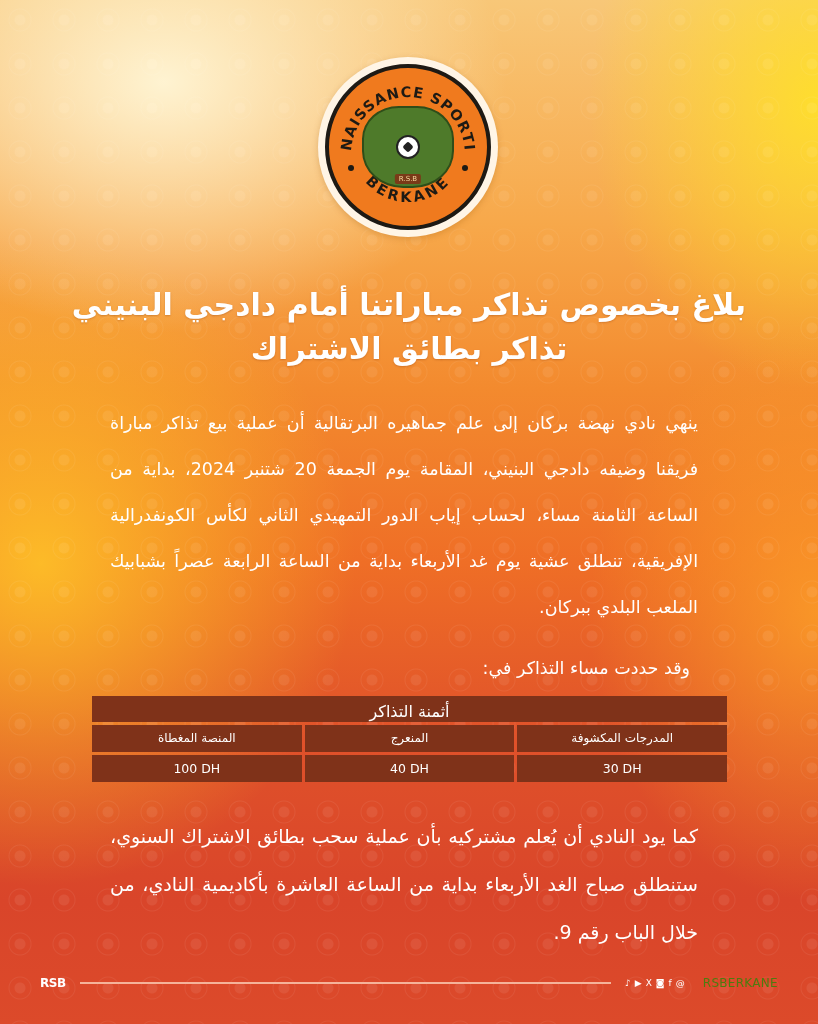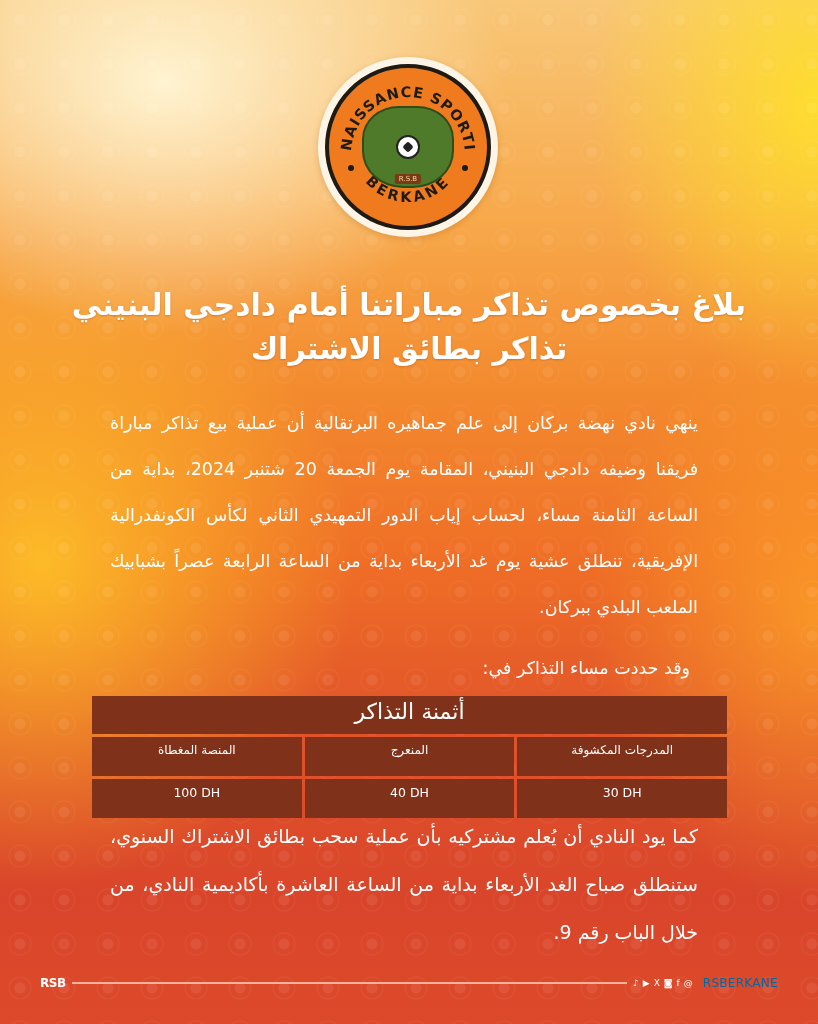--- a/index.html
+++ b/index.html
@@ -58,38 +58,38 @@
     direction:rtl; text-align:justify; text-align-last:right;
   }
   .p1 { top:400px; }
   .p2 { top:645px; left:420px; width:270px; text-align:right; }
   .p3 { top:812px; font-size:19px; line-height:48px; }
   .table {
     position:absolute; left:92px; top:696px; width:635px;
     direction:rtl;
   }
   .t-head {
-    background:#7f3219; color:#fff; text-align:center; font-size:22px;
-    height:38px; line-height:31px; margin-bottom:3px;
+    background:#7f3219; color:#fff; text-align:center; font-size:16px;
+    height:26px; line-height:31px; margin-bottom:3px;
   }
   .t-row { display:flex; gap:3px; margin-bottom:3px; }
   .t-cell {
     flex:1; background:#7f3219; color:#fff; text-align:center;
-    font-size:12px; height:39px; line-height:27px;
+    font-size:12px; height:27px; line-height:27px;
   }
   .t-row.vals .t-cell { font-size:12.5px; direction:ltr; }
   .footer {
     position:absolute; left:40px; right:40px; top:973px; height:20px;
-    display:flex; align-items:center; gap:6px;
+    display:flex; align-items:center; gap:14px;
   }
   .rsb-mark { color:#fff; font-weight:bold; font-size:12px; letter-spacing:-0.5px; }
   .footer-line { flex:1; height:1.5px; background:#f5b39a; }
   .socials { display:flex; align-items:center; gap:4px; color:#fff; font-size:9px; }
   .socials span { display:inline-block; line-height:10px; }
-  .handle { color:#0369a1; font-size:12px; letter-spacing:0.3px; margin-left:4px; }
+  .handle { color:#4d7c0f; font-size:12px; letter-spacing:0.3px; margin-left:4px; }
 </style>
 </head>
 <body>
 
 <div class="pattern"></div>
 
 <div class="logo">
   <div class="logo-ring">
     <svg width="158" height="158" viewBox="0 0 158 158">
       <defs>

